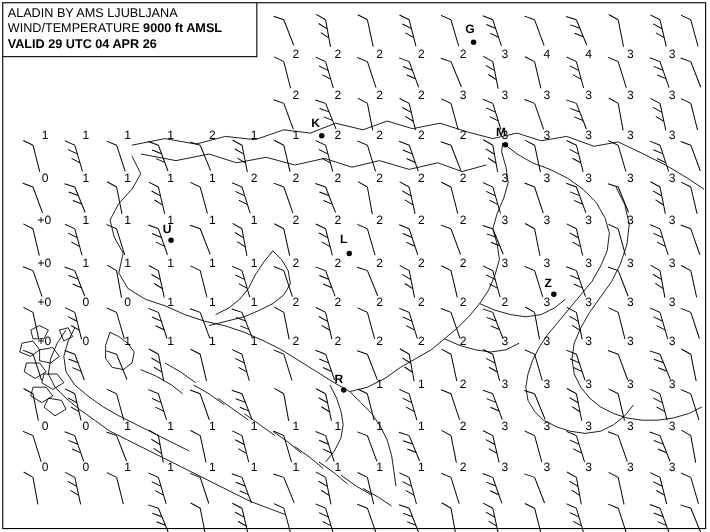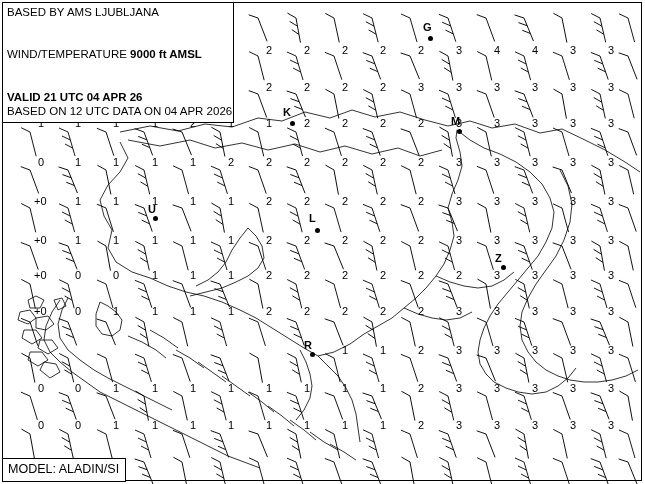--- a/index.html
+++ b/index.html
@@ -3,21 +3,21 @@
 <meta charset="utf-8">
 <style>
   html,body{margin:0;padding:0;background:#ffffff;}
   body{font-family:"Liberation Sans",sans-serif;}
   #root{position:relative;width:645px;height:484px;background:#fff;overflow:hidden;}
   #map-frame{position:absolute;left:2px;top:2px;width:640px;height:479px;border:1px solid #000;box-sizing:border-box;}
   #coast-layer{position:absolute;left:0;top:0;width:645px;height:484px;}
   #wind-layer{position:absolute;left:0;top:0;width:645px;height:484px;}
   #header-box{position:absolute;left:2px;top:2px;width:232px;background:#fff;border:1px solid #000;box-sizing:border-box;padding:2px 4px 3px 4px;}
   #header-box div{font-size:11.5px;line-height:14.4px;color:#000;white-space:nowrap;}
-  #header-box div.bold{font-weight:bold;margin-top:28px;}
+  #header-box div.bold{font-weight:bold;}
   #header-box div.bold span.thin{font-weight:normal;}
   #model-box{position:absolute;left:2px;bottom:2px;width:124px;background:#fff;border:1px solid #000;box-sizing:border-box;padding:3px 5px 4px 5px;}
   #model-box div{font-size:12.5px;line-height:15px;color:#000;white-space:nowrap;}
   .temp-label{position:absolute;font-size:11px;color:#000;line-height:11px;}
   .city{position:absolute;}
   .city .dot{position:absolute;left:0;top:0;width:5px;height:5px;border-radius:50%;background:#000;}
   .city .name{position:absolute;font-size:11px;font-weight:bold;color:#000;line-height:11px;white-space:nowrap;}
 </style>
 </head>
 <body>
@@ -485,23 +485,19 @@
         <span class="dot" style="left: 501px; top: 265px;"></span>
         <span class="name" style="left: 495px; top: 253px;">Z</span>
       </div>
       <div class="city">
         <span class="dot" style="left: 310px; top: 352px;"></span>
         <span class="name" style="left: 304px; top: 340px;">R</span>
       </div>
     </div>
 
   <div id="header-box">
-    <div>BASED BY AMS LJUBLJANA</div>
+    <div>ALADIN BY AMS LJUBLJANA</div>
     <div class="bold"><span class="thin">WIND/TEMPERATURE </span><span>9000 ft AMSL</span></div>
-    <div class="bold">VALID 21 UTC 04 APR 26</div>
-    <div>BASED ON 12 UTC DATA ON 04 APR 2026</div>
+    <div class="bold">VALID 29 UTC 04 APR 26</div>
   </div>
 
-  <div id="model-box">
-    <div>MODEL: ALADIN/SI</div>
-  </div>
 
 </div>
 
 </body></html>

